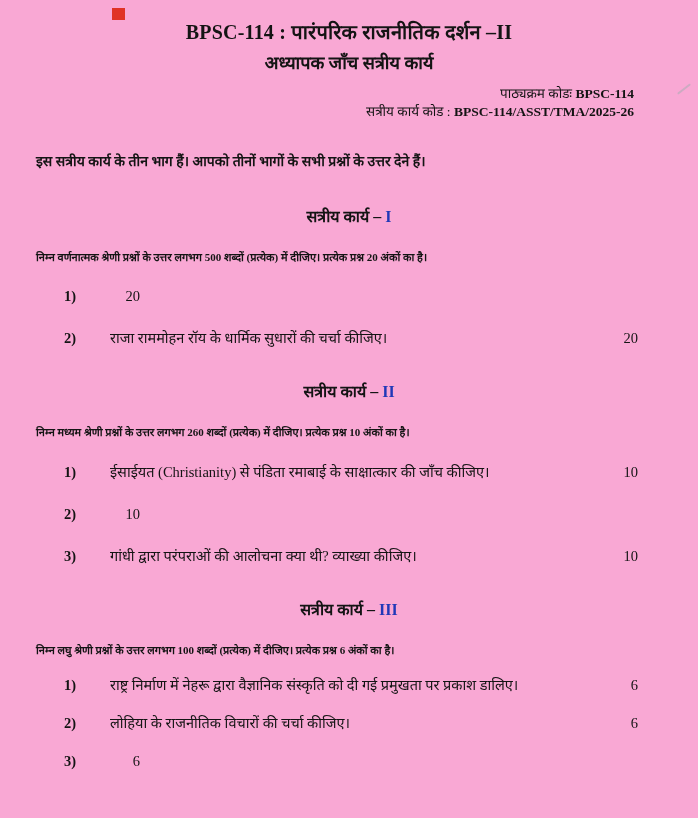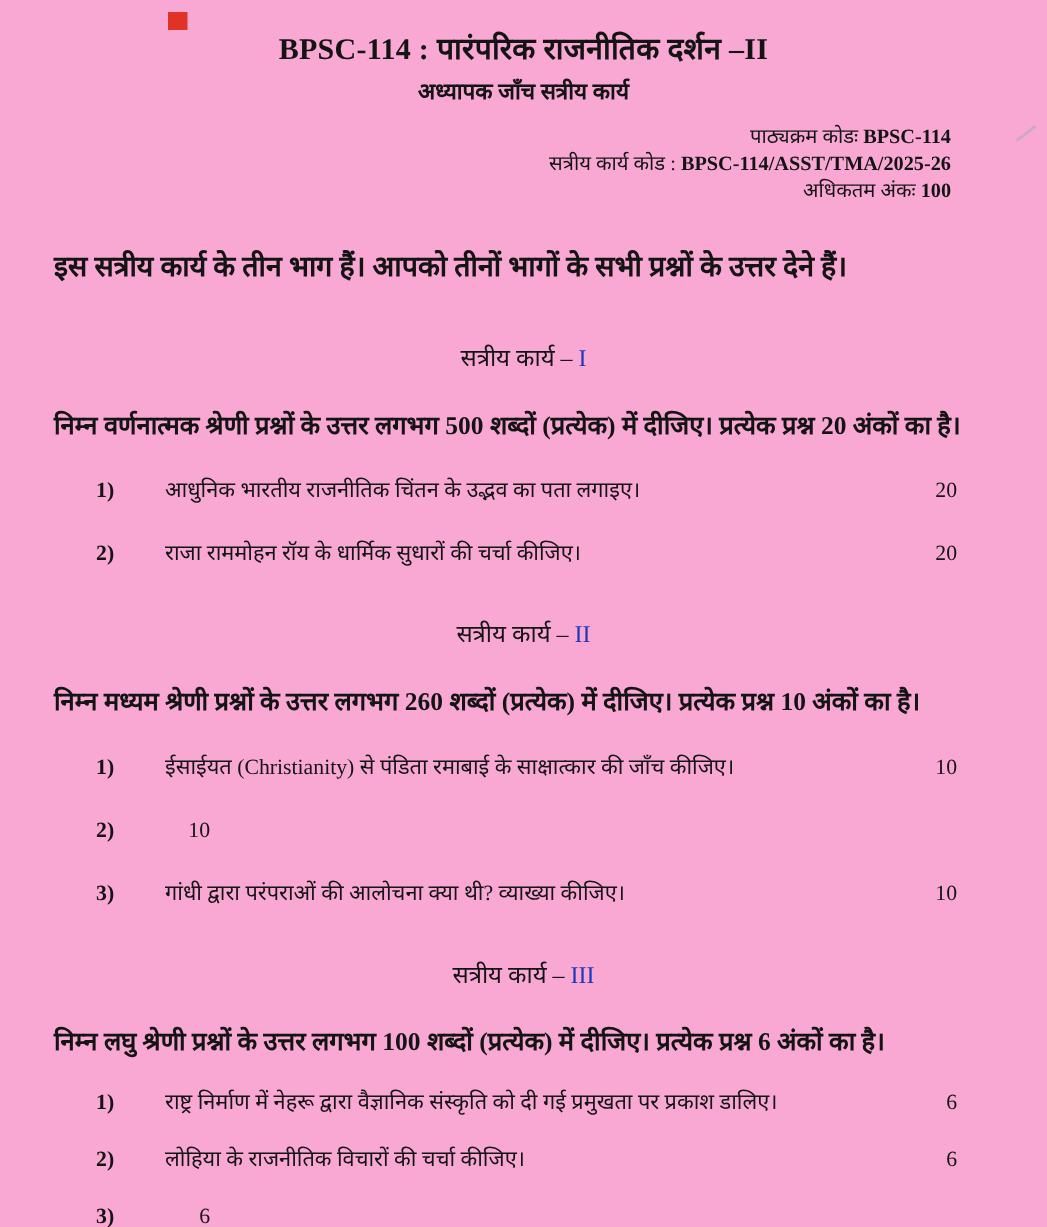--- a/index.html
+++ b/index.html
@@ -18,40 +18,40 @@
   .pencil-mark{
     position:absolute;left:676px;top:88px;width:16px;height:2px;
     transform:rotate(-38deg);opacity:.55;border-radius:1px;
   }
   .title{
     padding-top:18px;text-align:center;
     font-size:20px;font-weight:bold;letter-spacing:.2px;
   }
   .subtitle{
     margin-top:5px;text-align:center;
-    font-size:15px;font-weight:bold;
+    font-size:18px;font-weight:bold;
   }
   .meta{
     margin-top:11px;padding-right:64px;text-align:right;
     font-size:13.5px;line-height:1.32;padding-left:19px;
   }
   .meta b{font-weight:bold;}
   .intro{
     margin:30px 36px 0 36px;
-    font-size:19px;font-weight:bold;line-height:1.5;
+    font-size:14px;font-weight:bold;line-height:1.5;
   }
   .section-heading{
-    text-align:center;font-size:16px;font-weight:normal;
+    text-align:center;font-size:16px;font-weight:bold;
   }
   .sh-1{margin-top:33px;}
   .sh-2{margin-top:31px;}
   .sh-3{margin-top:31px;}
   .section-instruction{
     margin:22px 34px 0 36px;
-    font-size:17px;font-weight:bold;line-height:1.5;
+    font-size:11px;font-weight:bold;line-height:1.5;
   }
   .qrow{
     display:flex;align-items:flex-start;
     margin:21px 60px 0 64px;
     font-size:14.5px;line-height:1.45;
   }
   .sec3 .qrow{margin-top:17px;}
   .qnum{width:46px;flex:0 0 46px;font-weight:bold;}
   .qtext{flex:1 1 auto;padding-right:10px;}
   .qmarks{flex:0 0 30px;width:30px;text-align:right;font-weight:normal;}
@@ -63,31 +63,29 @@
 
   <div class="red-mark" style="background: rgb(224, 50, 37);"></div>
   <div class="pencil-mark" style="background: rgb(168, 173, 179);"></div>
 
   <div class="title">BPSC-114 : पारंपरिक राजनीतिक दर्शन –II</div>
   <div class="subtitle">अध्यापक जाँच सत्रीय कार्य</div>
 
   <div class="meta">
     <div><span>पाठ्यक्रम कोडः </span><b>BPSC-114</b></div>
     <div><span>सत्रीय कार्य कोड : </span><b>BPSC-114/ASST/TMA/2025-26</b></div>
-    <div><span>अधिकतम अंकः </span><b>100</b></div>
   </div>
 
   <div class="intro">इस सत्रीय कार्य के तीन भाग हैं। आपको तीनों भागों के सभी प्रश्नों के उत्तर देने हैं।</div>
 
   <div class="section">
     <div class="section-heading sh-1"><span>सत्रीय कार्य – </span><span style="color: rgb(32, 56, 184);">I</span></div>
     <div class="section-instruction">निम्न वर्णनात्मक श्रेणी प्रश्नों के उत्तर लगभग 500 शब्दों (प्रत्येक) में दीजिए। प्रत्येक प्रश्न 20 अंकों का है।</div>
     <div class="qrow">
       <span class="qnum">1)</span>
-      <span class="qtext">आधुनिक भारतीय राजनीतिक चिंतन के उद्भव का पता लगाइए।</span>
       <span class="qmarks">20</span>
     </div>
     <div class="qrow">
       <span class="qnum">2)</span>
       <span class="qtext">राजा राममोहन रॉय के धार्मिक सुधारों की चर्चा कीजिए।</span>
       <span class="qmarks">20</span>
     </div>
   </div>
 
   <div class="section">

